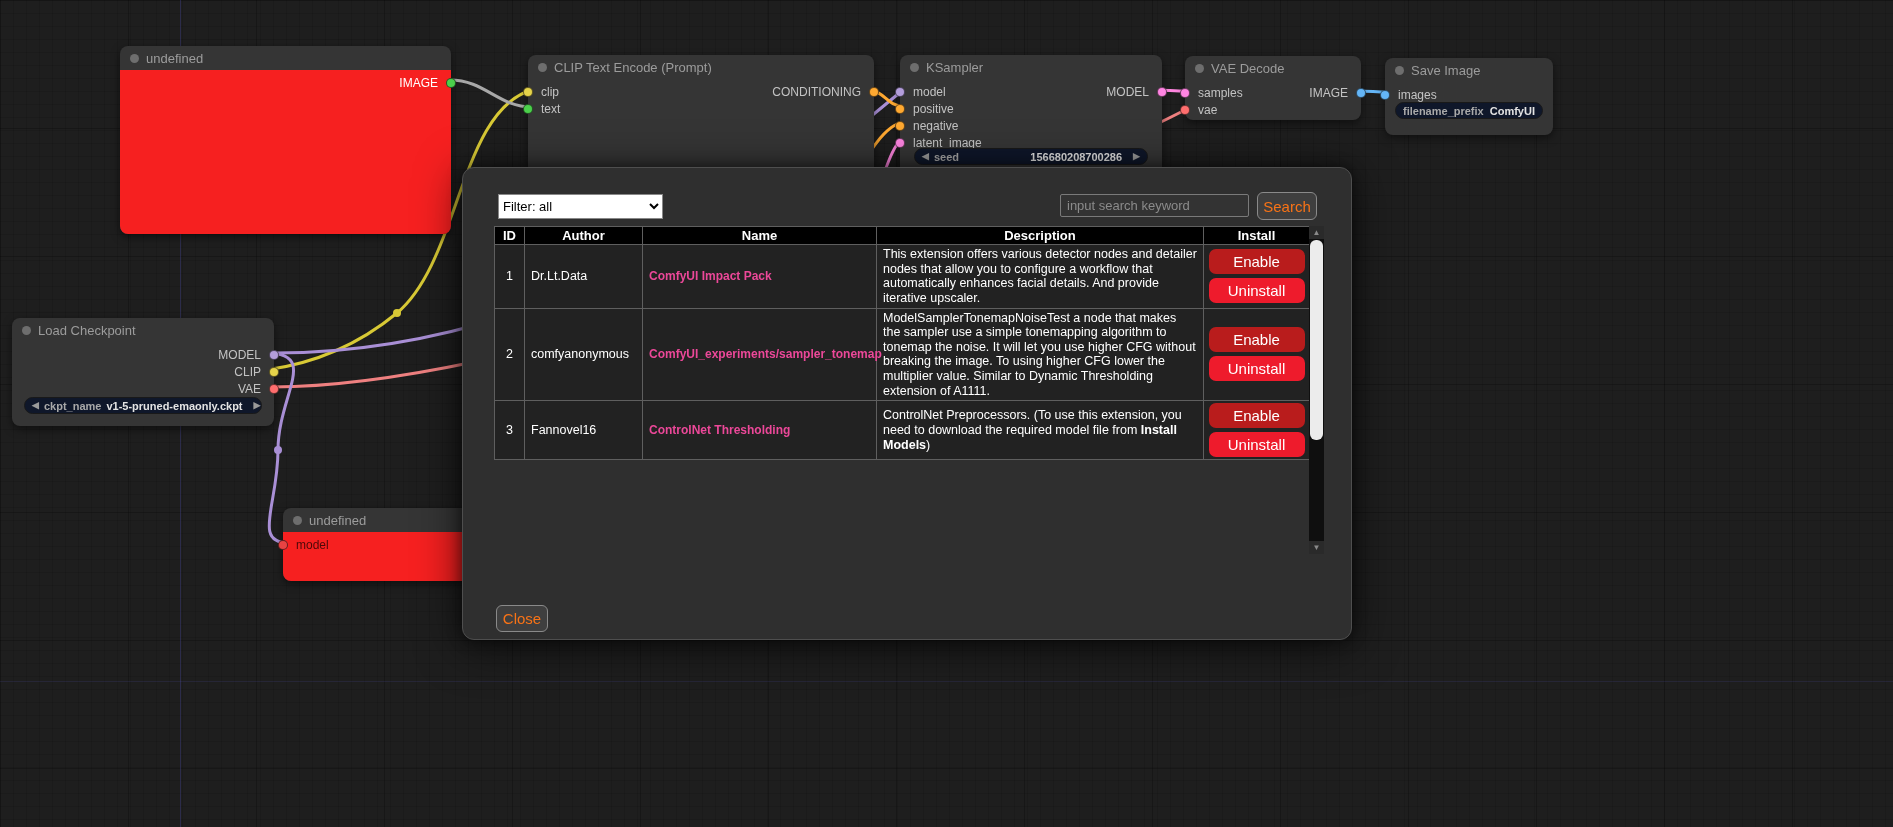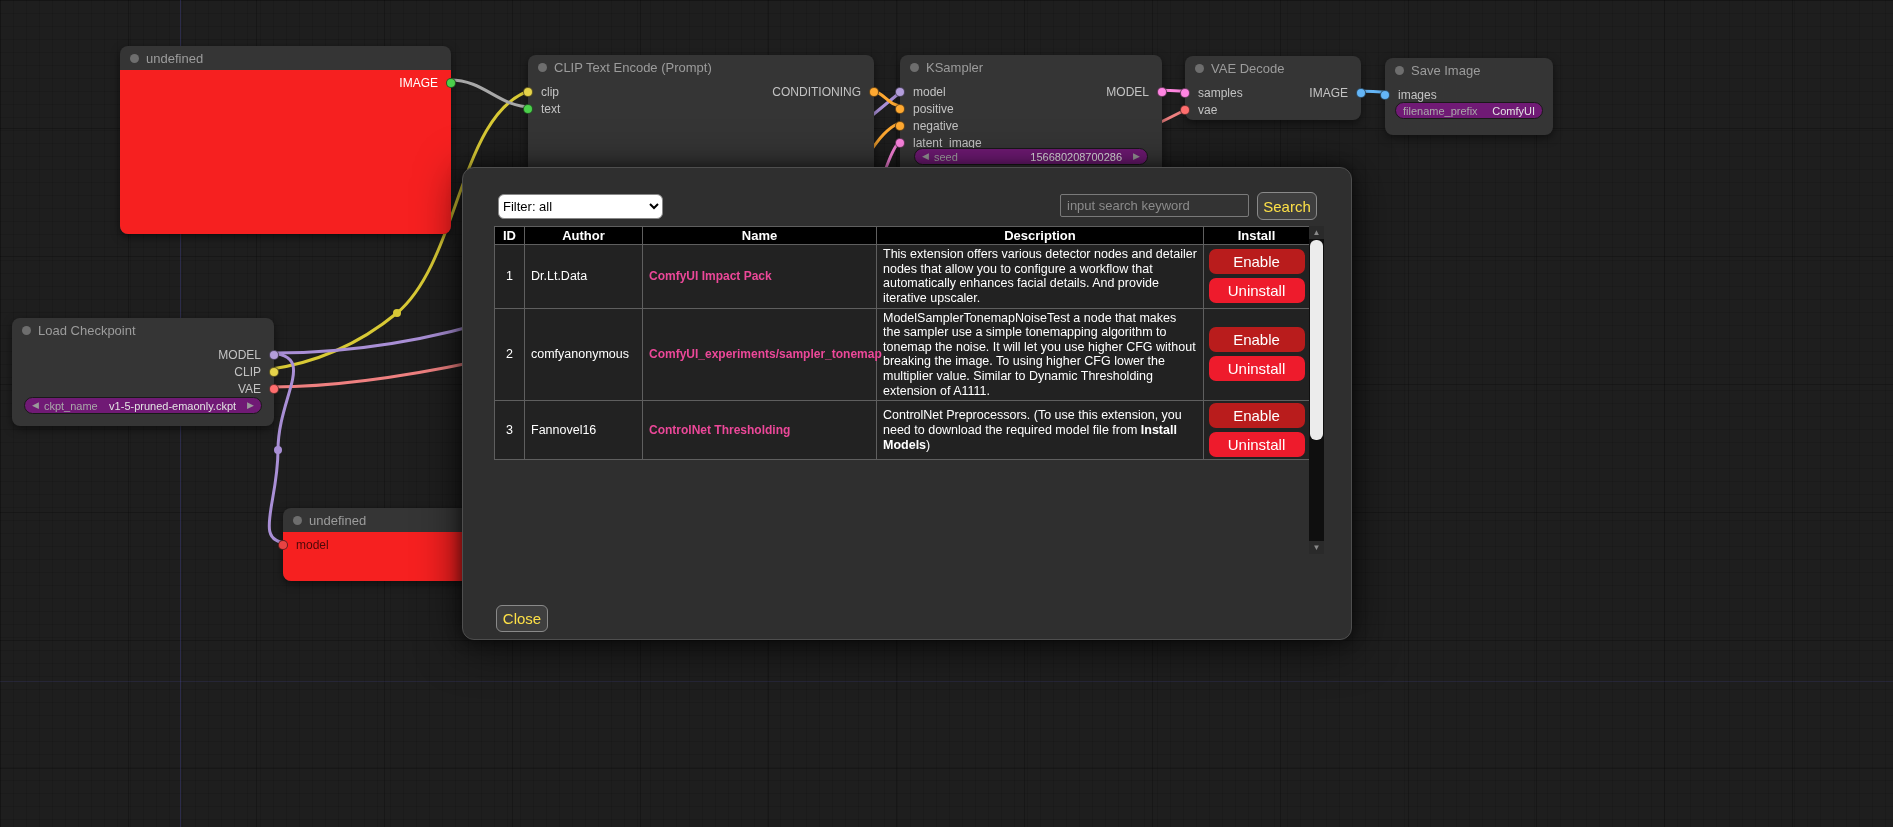--- a/index.html
+++ b/index.html
@@ -54,43 +54,43 @@
   .port.out { right:-5px; }
   .p-model  { background:#b39ddb; }
   .p-clip   { background:#e5d34a; }
   .p-vae    { background:#ff6e6e; }
   .p-cond   { background:#ffa931; }
   .p-latent { background:#ff85e2; }
   .p-image  { background:#64b5f6; }
   .p-string { background:#4bd04b; }
   .p-error  { background:#e84343; }
 
-  .widget { position:absolute; height:17px; background:#701a75; border:1px solid #191919;
+  .widget { position:absolute; height:17px; background:#0f172a; border:1px solid #191919;
     border-radius:9px; display:flex; align-items:center; font-size:11px; color:#a9a9a9;
-    padding:0 7px; gap:5px; white-space:nowrap; overflow:hidden; }
+    padding:0 7px; gap:5px; white-space:nowrap; overflow:hidden;font-weight:bold; }
   .widget .val { color:#e3e3e3; margin-left:auto; }
   .widget .arrow { color:#9a9a9a; font-size:9px; line-height:1; }
   .widget .arrow.r { margin-left:6px; }
 
   
   .modal {
     position:absolute; left:462px; top:167px; width:890px; height:473px;
     background:#2f2f2f; border:1px solid #4e4e4e; border-radius:12px;
     box-shadow: 0 6px 45px rgba(0,0,0,0.65), 0 0 14px rgba(0,0,0,0.5);
     z-index:10; color:#fff;
   }
   .filter-select { position:absolute; left:35px; top:26px; width:165px; height:25px;
     font-size:13px; font-family:"Liberation Sans",sans-serif; background:#fff; color:#000;
-    border:1px solid #888; border-radius:6px; }
+    border:1px solid #888; border-radius:0; }
   .search-input { position:absolute; left:597px; top:26px; width:189px; height:23px;
     background:#333; border:1px solid #7a7a7a; border-radius:2px; color:#ddd;
     font-size:13px; padding:0 6px; font-family:"Liberation Sans",sans-serif; }
   .search-input::placeholder { color:#8b8b8b; }
   .btn-gray { background:#3f3f3f; border:1px solid #8a8a8a; border-radius:6px;
-    color:#fde047; font-size:15px; font-family:"Liberation Sans",sans-serif; cursor:pointer; }
+    color:#f97316; font-size:15px; font-family:"Liberation Sans",sans-serif; cursor:pointer; }
   .search-btn { position:absolute; left:794px; top:24px; width:60px; height:28px; }
   .close-btn  { position:absolute; left:33px; top:437px; width:52px; height:27px; }
 
   table.ext { position:absolute; left:31px; top:58px; width:815px;
     border-collapse:collapse; table-layout:fixed; }
   table.ext th { background:#000; color:#fff; font-weight:bold; font-size:13px;
     border:1px solid #5f5f5f; padding:1px 4px; height:17px; text-align:center; }
   table.ext td { background:#222222; color:#fff; font-size:12.5px; line-height:1.17;
     border:1px solid #5f5f5f; padding:2px 6px; vertical-align:middle; }
   td.c-id { text-align:center; font-size:13px; }

